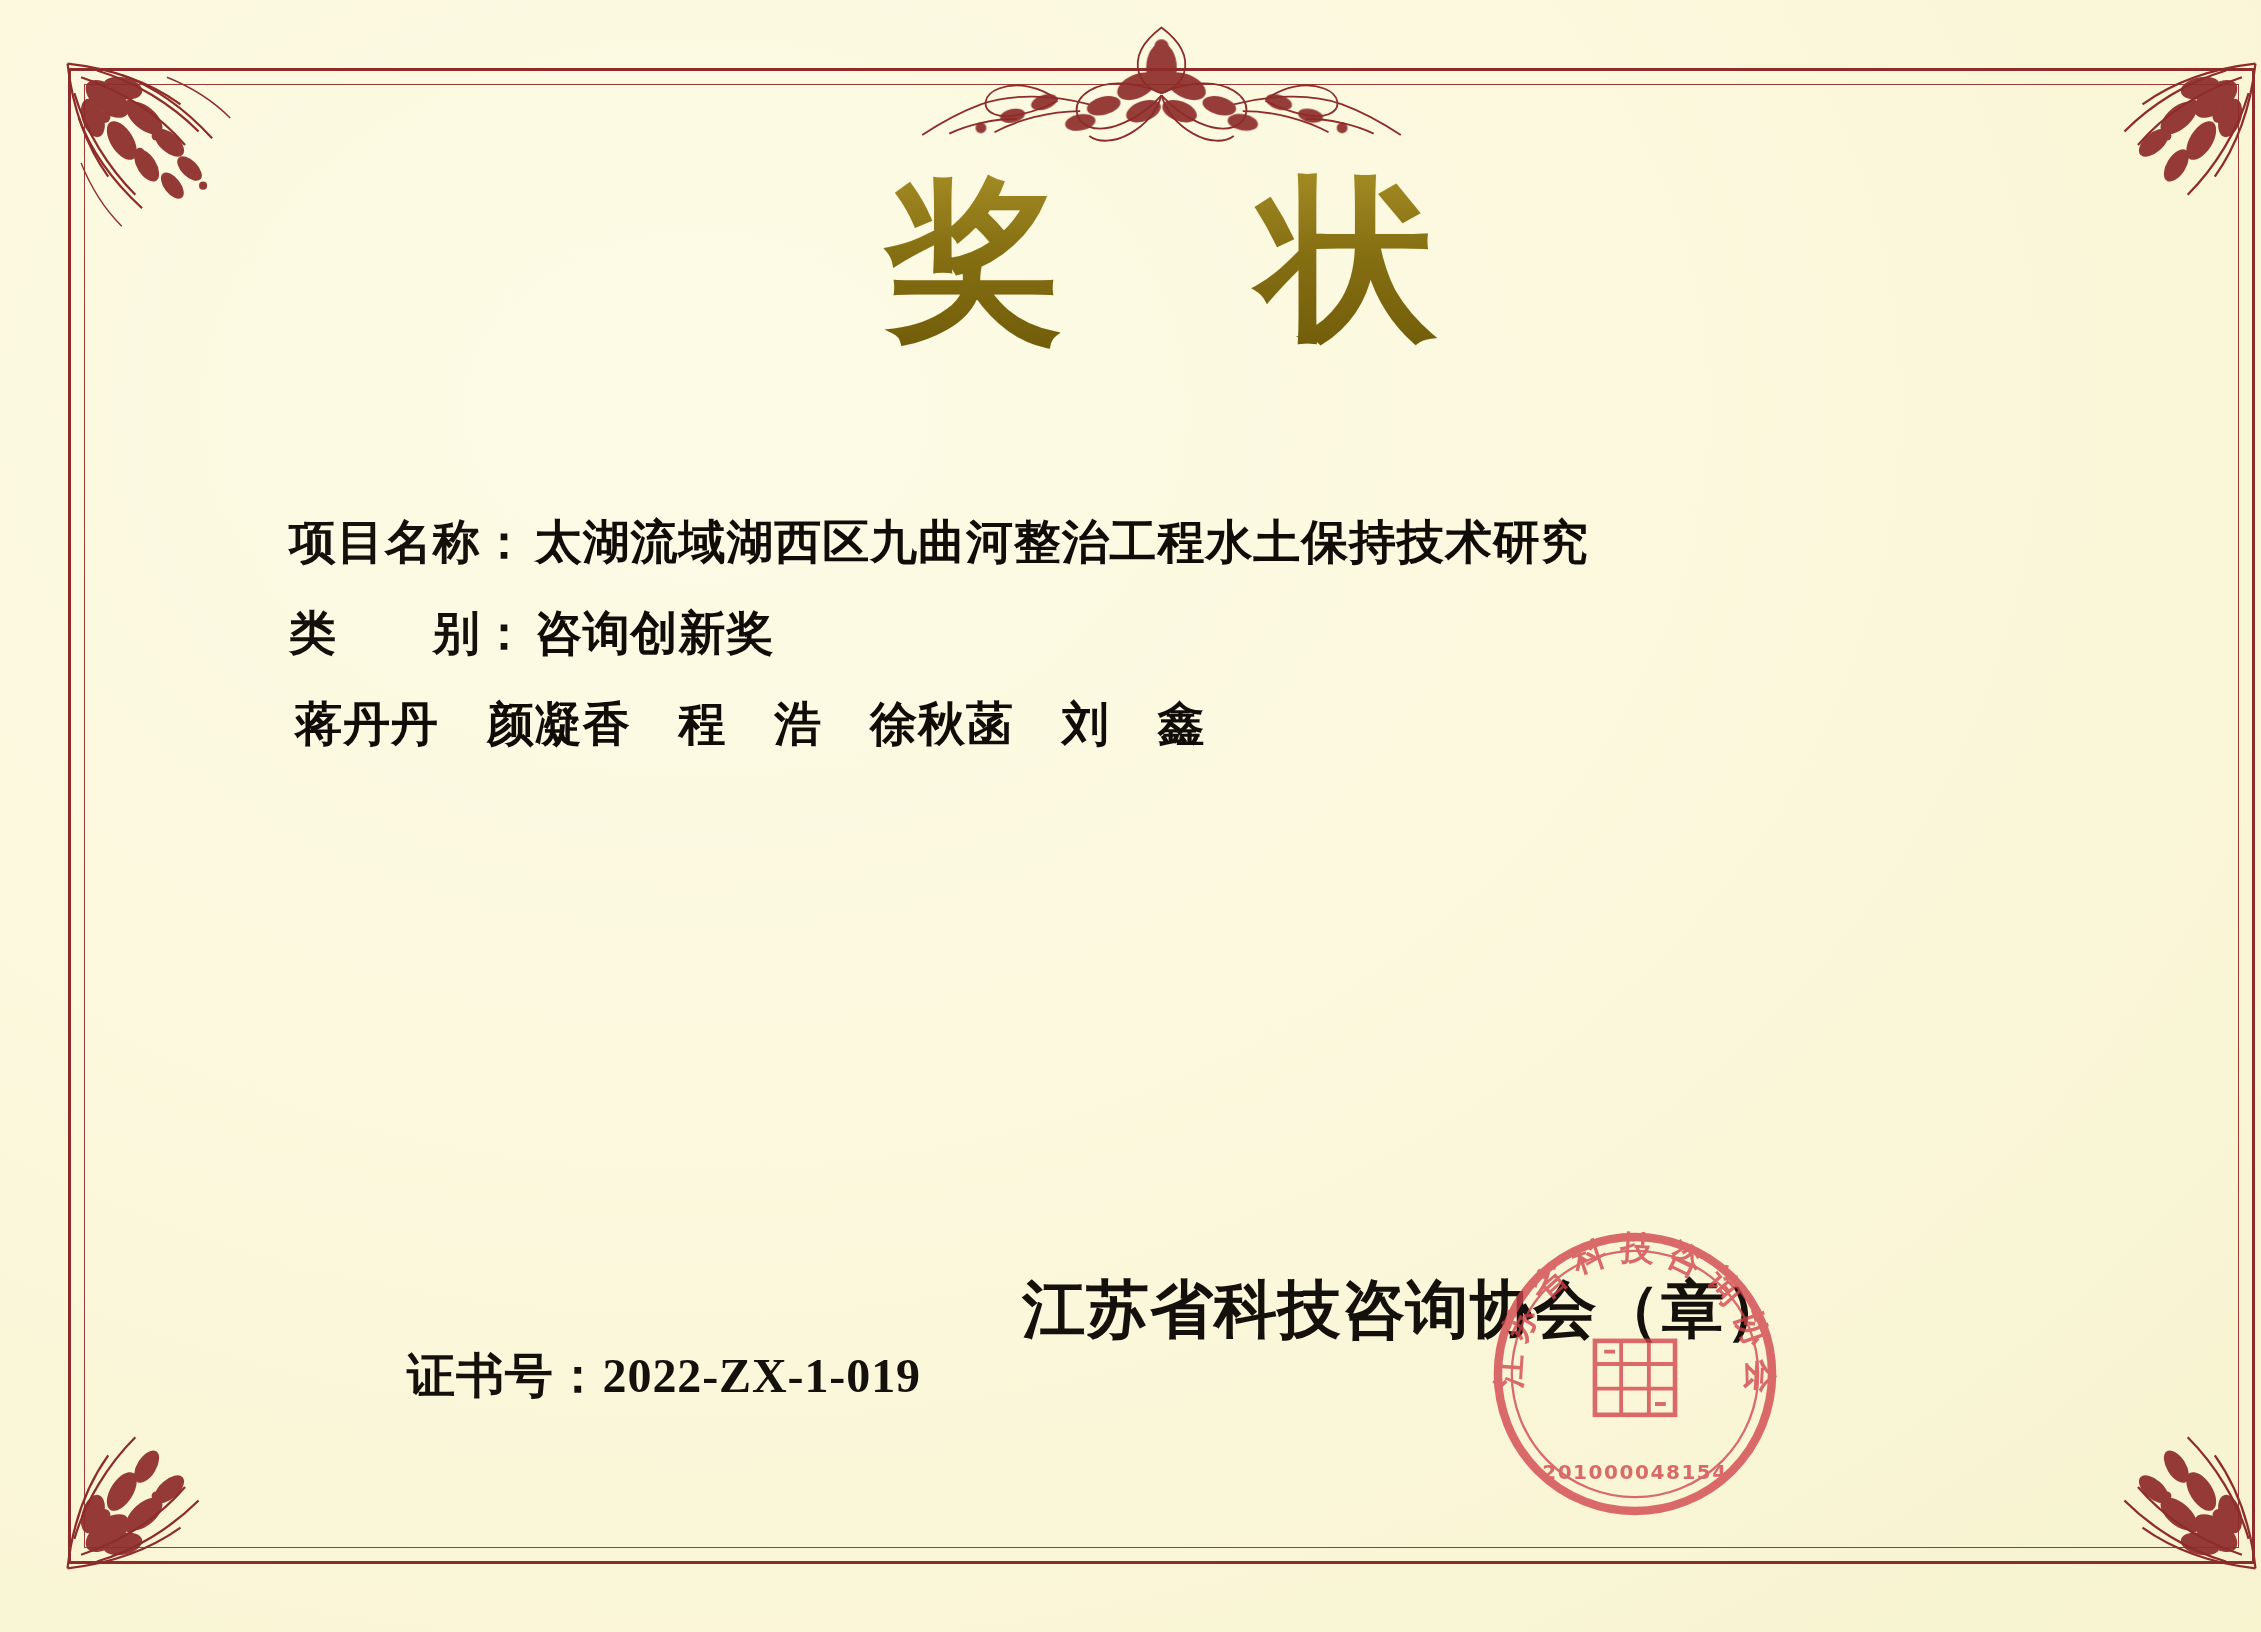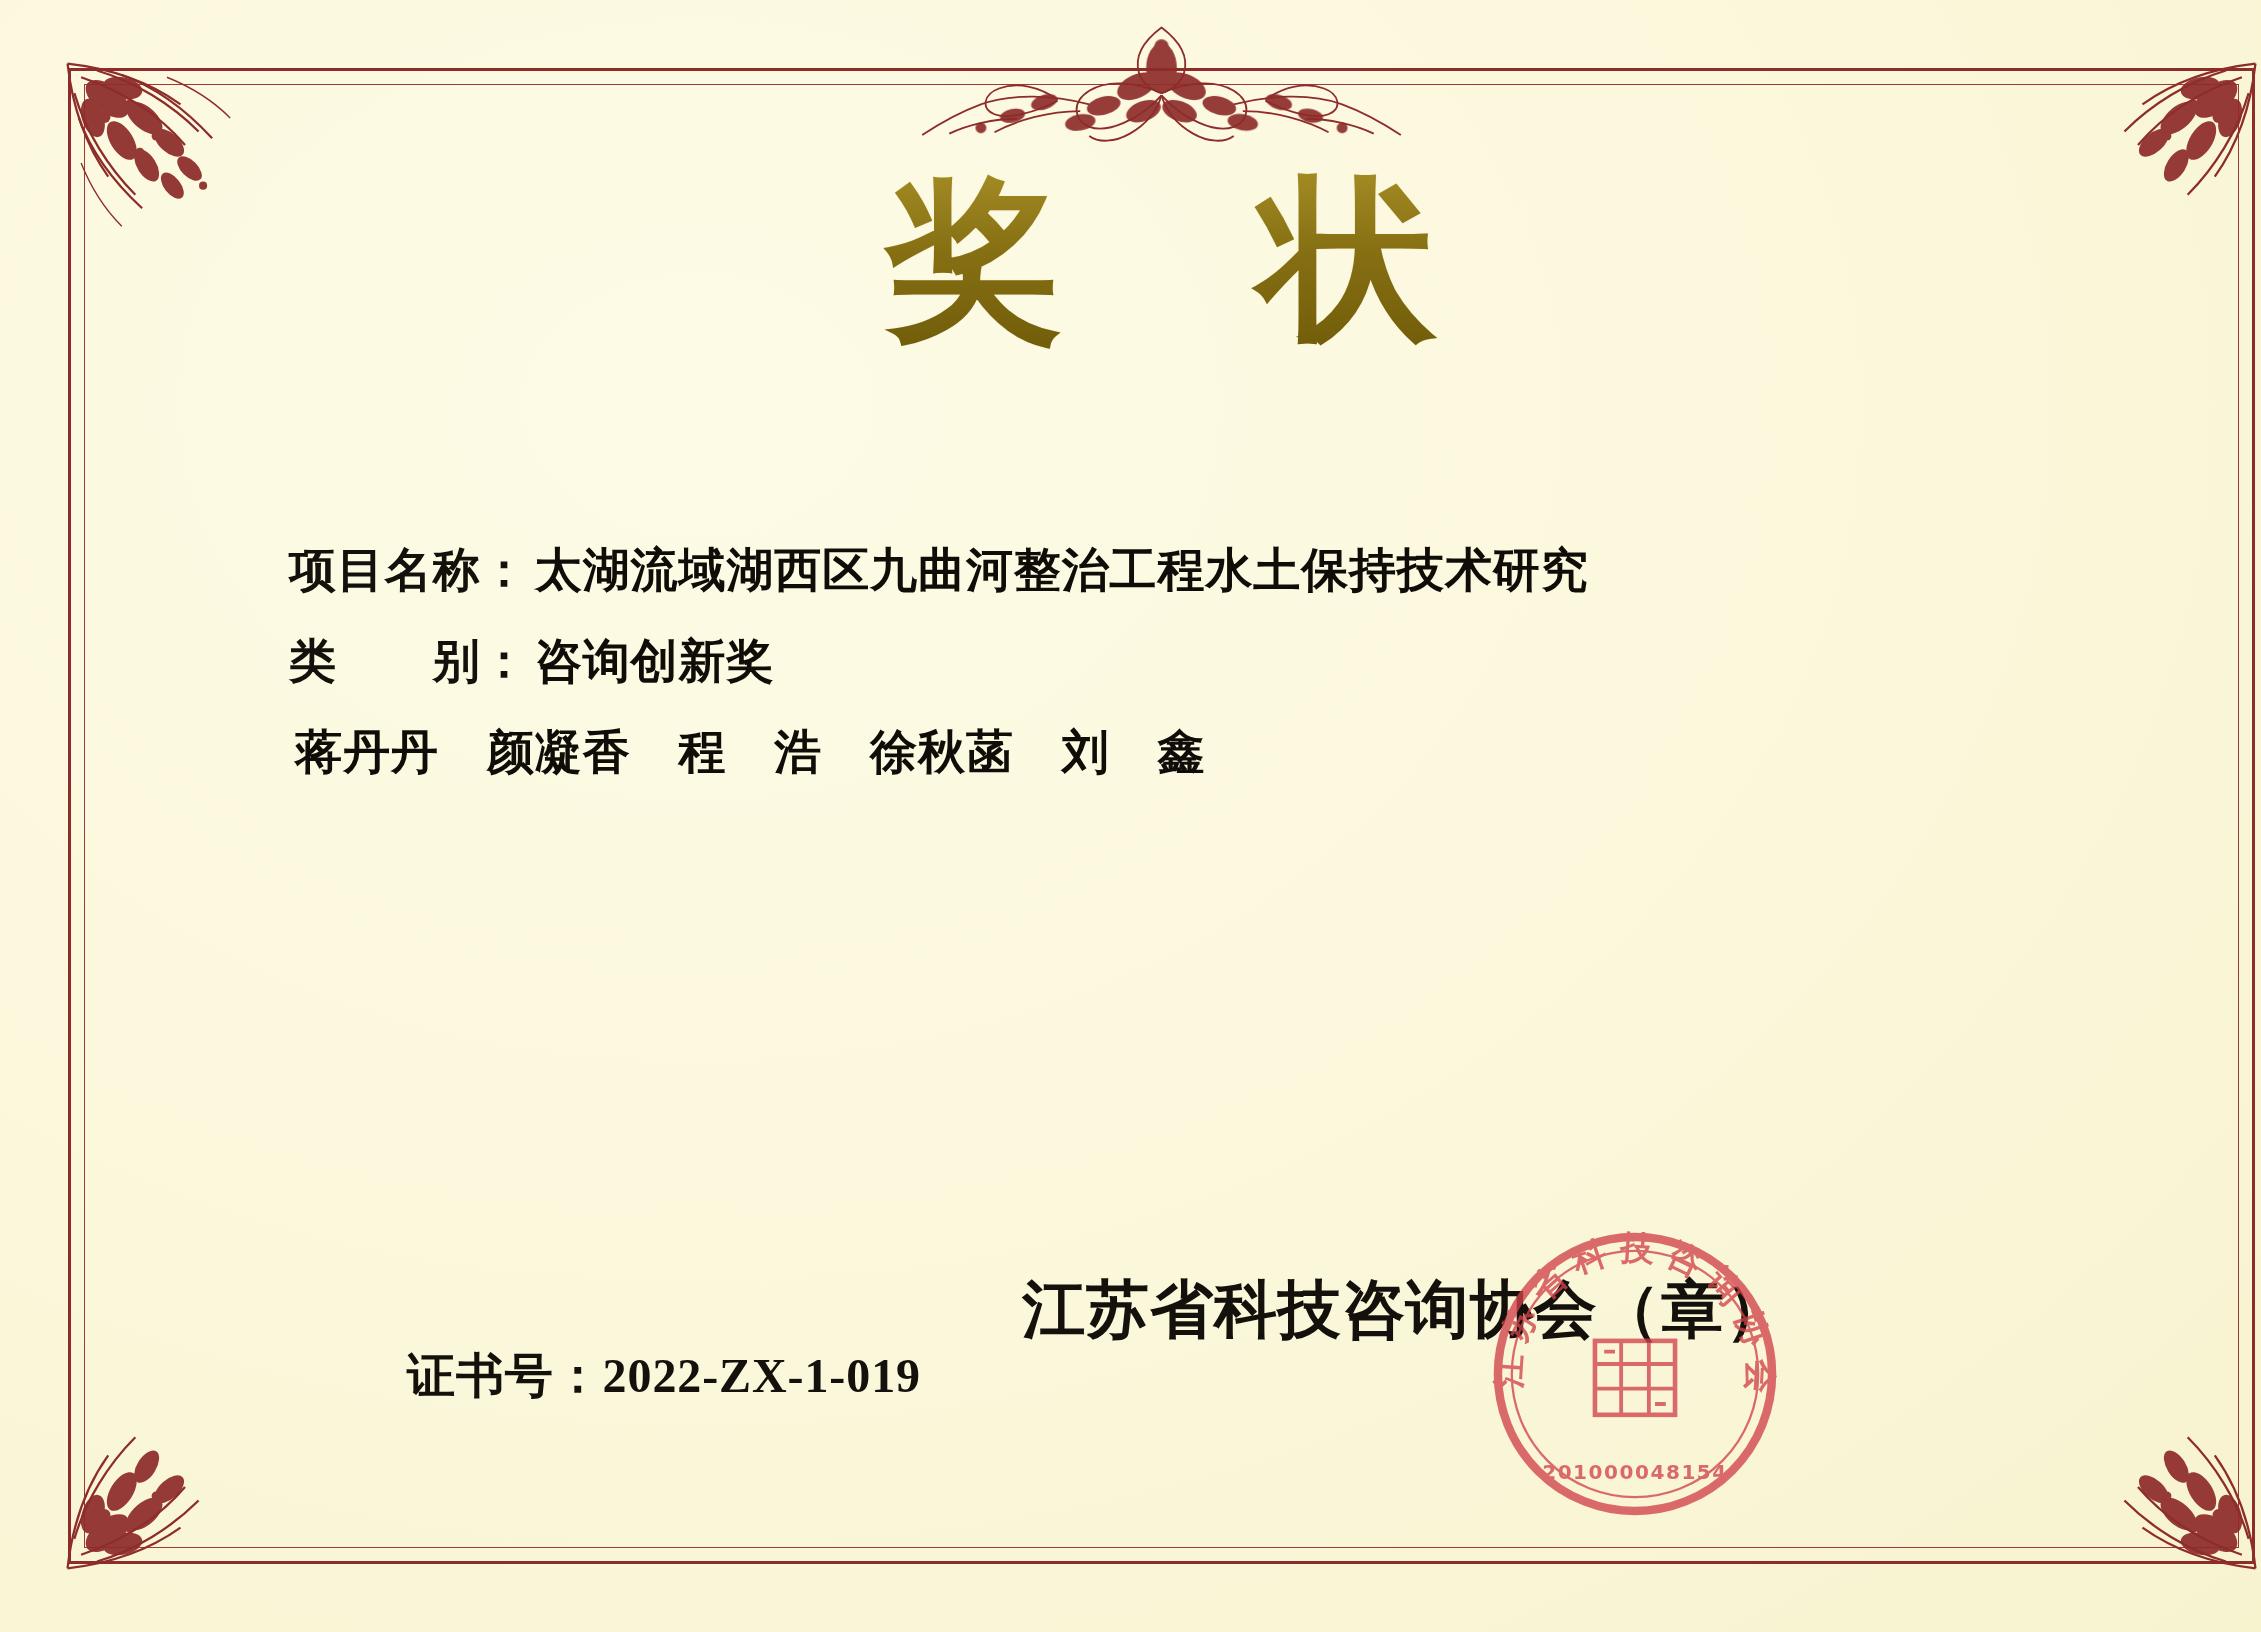--- a/index.html
+++ b/index.html
@@ -99,21 +99,20 @@
   .intro {
     font-family: "Liberation Serif", "DejaVu Serif", serif;
     font-size: 53px;
     line-height: 1.62;
     color: #14100c;
     text-align: justify;
   }
   .intro .indent { display: inline-block; width: 107px; }
 
   .fields {
-    margin-top: 28px;
     padding-left: 9px;
   }
   .field-row {
     display: flex;
     align-items: baseline;
     margin-bottom: 28px;
     font-size: 47px;
     color: #14100c;
   }
   .field-label {

